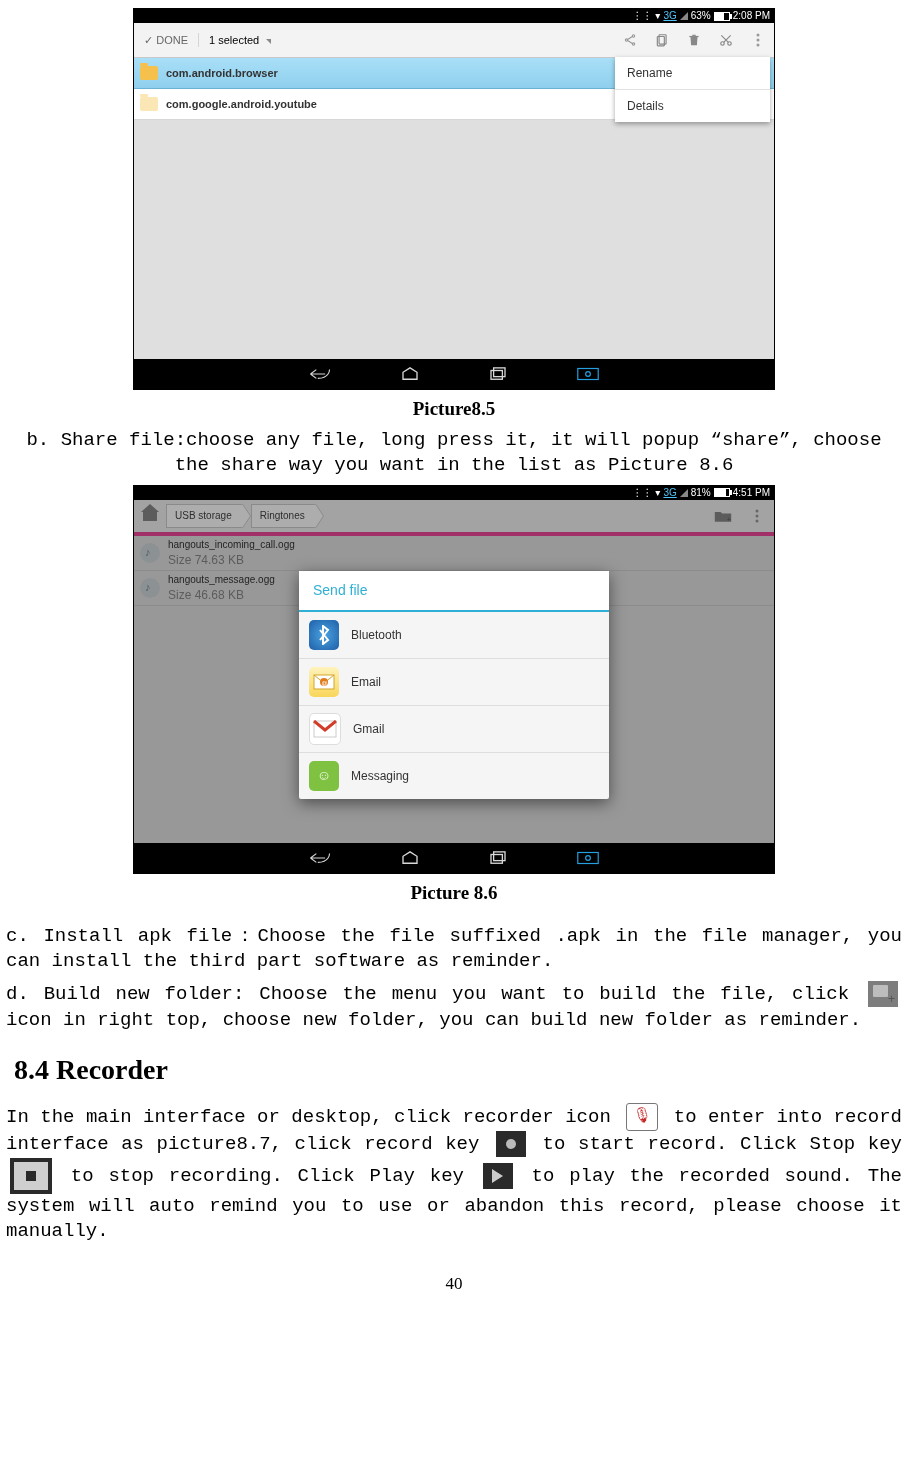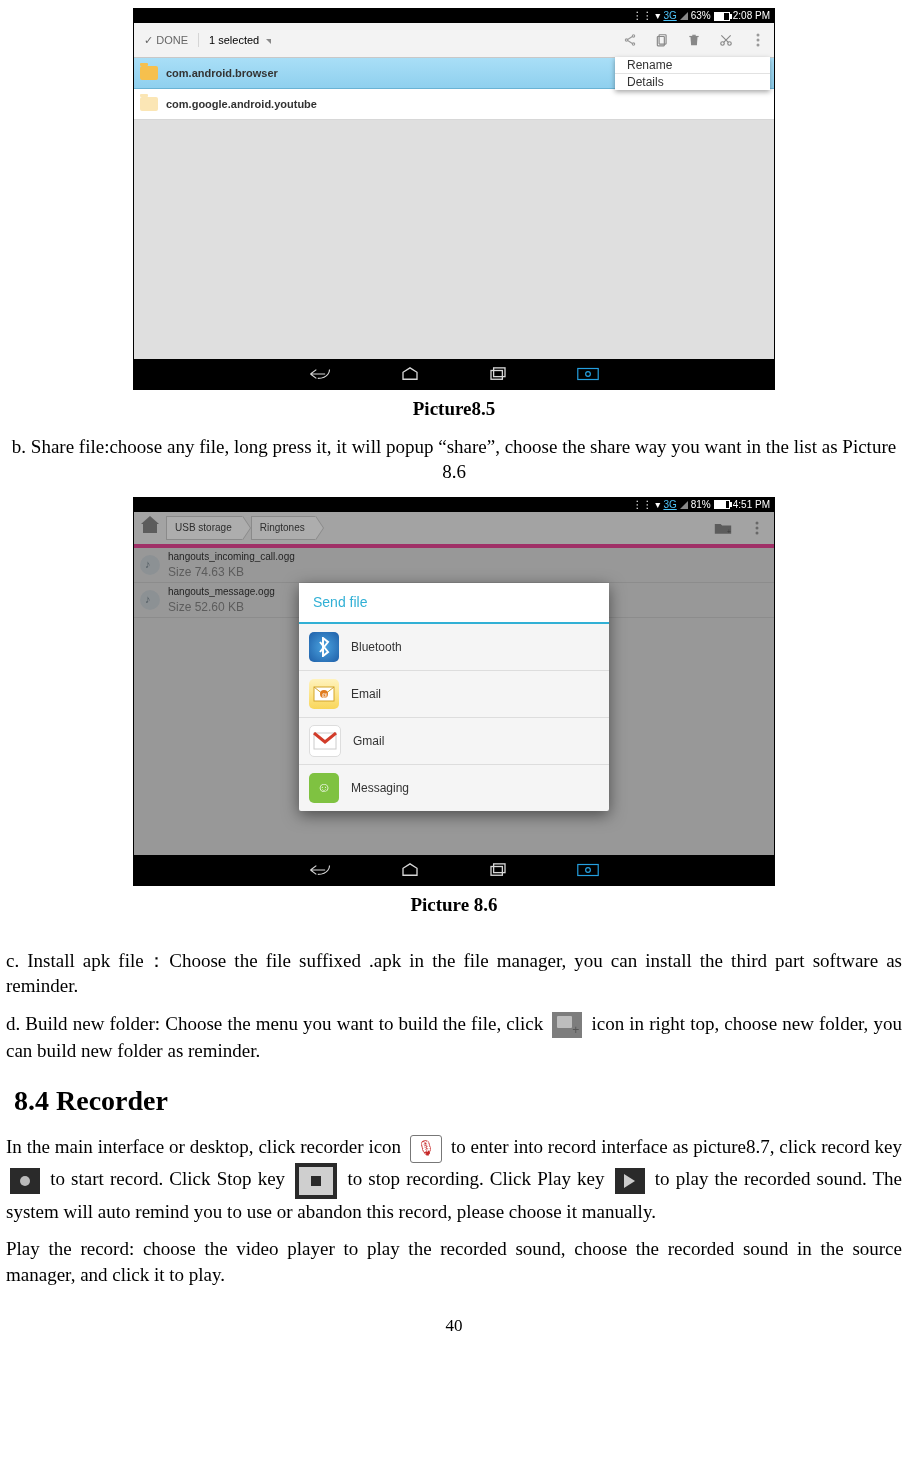--- a/index.html
+++ b/index.html
@@ -106,21 +106,21 @@
     width:18px;height:14px;background:#f6c04d;border-radius:2px;position:relative;margin-right:8px;
   }
   .folder-ico::before{content:"";position:absolute;top:-3px;left:0;width:8px;height:3px;background:#f6c04d;border-radius:1px;}
   .folder-ico.light{background:#fbe6b5;}
   .folder-ico.light::before{background:#fbe6b5;}
 
   .s1-menu{
     position:absolute;top:48px;right:4px;width:155px;background:#fff;
     box-shadow:0 2px 5px rgba(0,0,0,.35);font-family:Arial,sans-serif;
   }
-  .s1-menu-item{padding:0 12px;font-size:12px;color:#333;border-bottom:1px solid #e2e2e2;}
+  .s1-menu-item{padding:8px 12px;font-size:12px;color:#333;border-bottom:1px solid #e2e2e2;}
   .s1-menu-item:last-child{border-bottom:none;}
 
   .navbar{
     position:absolute;bottom:0;left:0;right:0;height:30px;background:#000;
     display:flex;justify-content:center;align-items:center;gap:70px;
   }
   .nb-ico svg{display:block;}
   .nb-capture{color:#25a0e0;}
 
   
@@ -200,21 +200,21 @@
   }
   .ico-record::after{content:"";width:10px;height:10px;border-radius:5px;background:#bbb;}
   .ico-stop{
     width:34px;height:28px;border:4px solid #2a2a2a;background:#cfcfcf;display:inline-flex;align-items:center;justify-content:center;
   }
   .ico-stop::after{content:"";width:10px;height:10px;background:#2a2a2a;}
   .ico-play{
     width:30px;height:26px;background:#2a2a2a;display:inline-flex;align-items:center;justify-content:center;
   }
   .ico-play::after{content:"";width:0;height:0;border-top:7px solid transparent;border-bottom:7px solid transparent;border-left:11px solid #ccc;}
-  p {margin:12px 0;}
+  p {margin:6px 0;font-family:Liberation Mono, monospace;}
 </style>
 </head>
 <body>
 
 <div class="page">
 
   <div class="shot s1">
     <div class="statusbar">
       <span class="sb-item">⋮⋮</span>
       <span class="sb-item">▾</span>
@@ -356,21 +356,21 @@
         <span class="ogg-ico"></span>
         <span>
           <div class="s2-fname">hangouts_incoming_call.ogg</div>
           <div class="s2-fsize">Size 74.63 KB</div>
         </span>
       </div>
       <div class="s2-filerow">
         <span class="ogg-ico"></span>
         <span>
           <div class="s2-fname">hangouts_message.ogg</div>
-          <div class="s2-fsize">Size 52.60 KB</div>
+          <div class="s2-fsize">Size 46.68 KB</div>
         </span>
       </div>
     </div>
 
     <div class="s2-overlay"></div>
 
     <div class="s2-dialog">
       <div class="s2-dialog-title">Send file</div>
       <div class="s2-dialog-item">
         <span class="di-ico di-bt">
@@ -452,16 +452,15 @@
     <span>In the main interface or desktop, click recorder icon </span>
     <span class="inline-ico ico-recorder"></span>
     <span> to enter into record interface as picture8.7, click record key </span>
     <span class="inline-ico ico-record"></span>
     <span> to start record. Click Stop key </span>
     <span class="inline-ico ico-stop"></span>
     <span> to stop recording. Click Play key </span>
     <span class="inline-ico ico-play"></span>
     <span> to play the recorded sound. The system will auto remind you to use or abandon this record, please choose it manually.</span>
   </p>
-  <p class="body-text">Play the record: choose the video player to play the recorded sound, choose the recorded sound in the source manager, and click it to play.</p>
 
   <div class="page-number">40</div>
 </div>
 
 </body></html>

